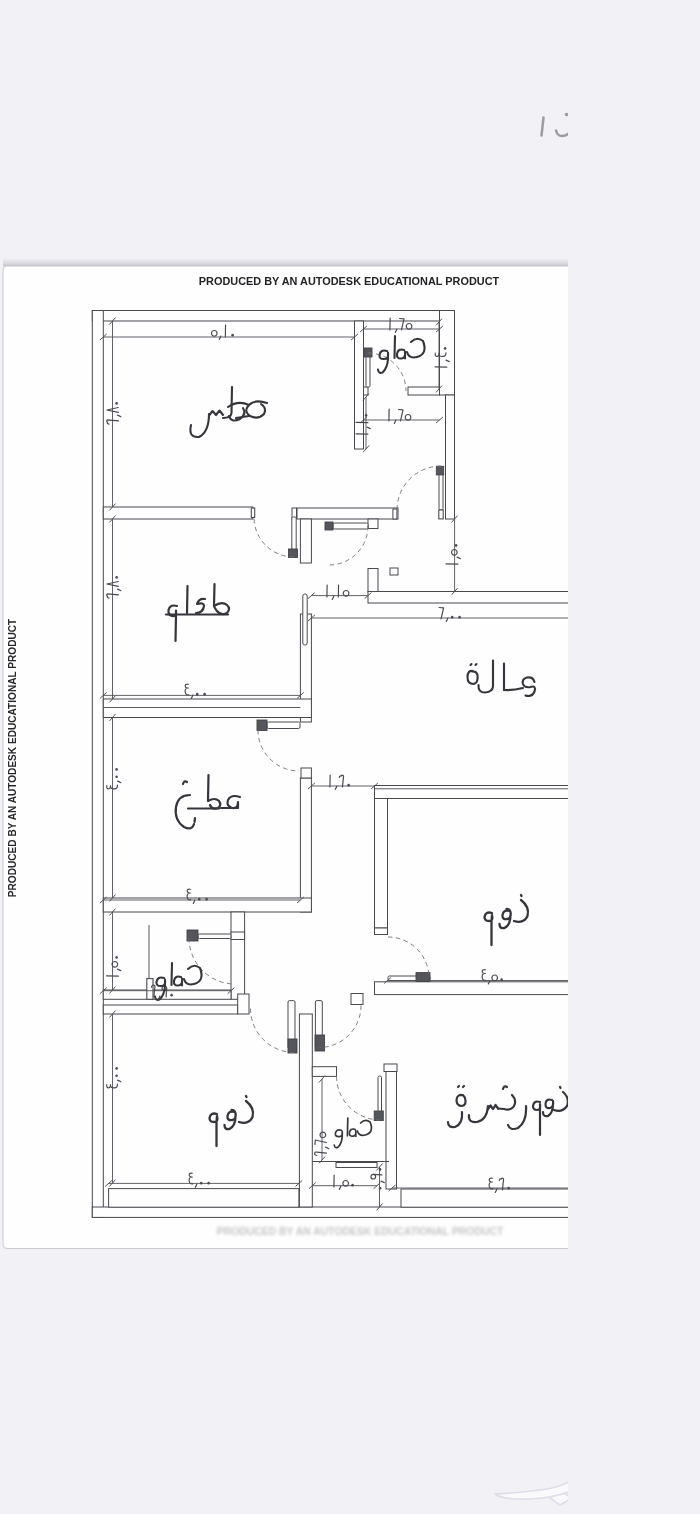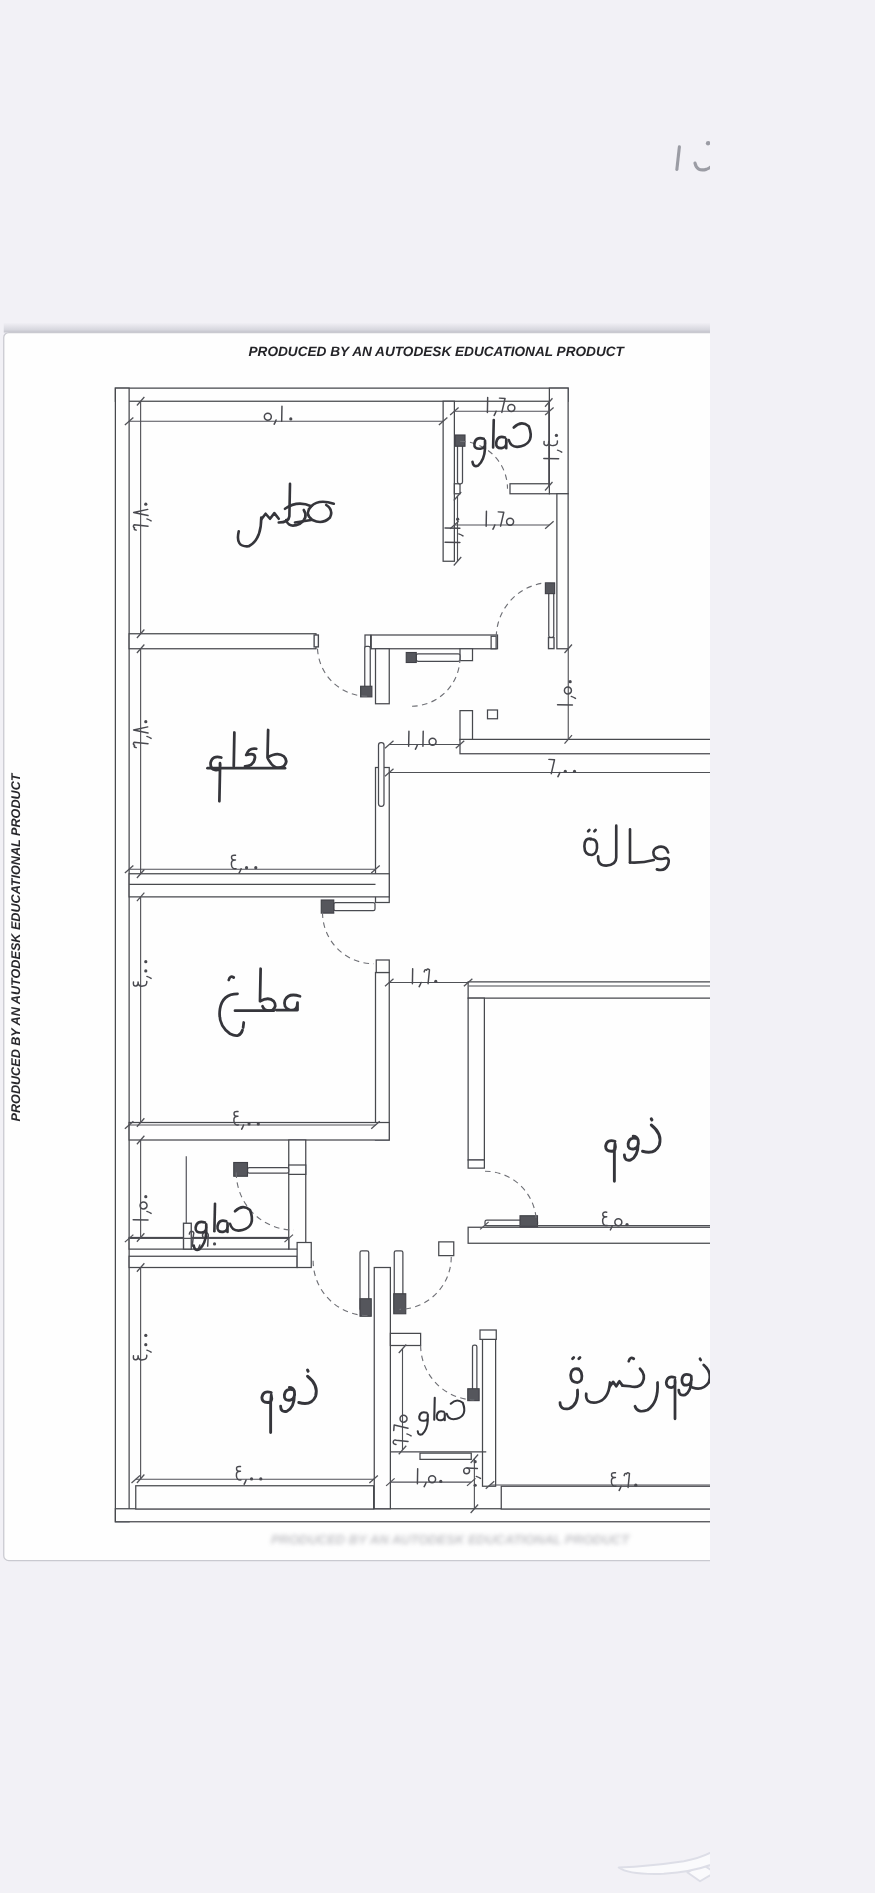--- a/index.html
+++ b/index.html
@@ -1,16 +1,16 @@
 <!DOCTYPE html>
 <html><head>
 <meta charset="utf-8">
 <style>
 html,body{margin:0;padding:0;background:#f2f1f6;}
-#wrap{position:relative;width:568px;height:1514px;overflow:hidden;font-style:italic;}
+#wrap{position:relative;width:568px;height:1514px;overflow:hidden;}
 svg{display:block;}
 </style>
 </head>
 <body>
 <div id="wrap">
 <svg width="700" height="1514" viewBox="0 0 700 1514" xmlns="http://www.w3.org/2000/svg">
 <defs>
 <linearGradient id="shad" x1="0" y1="0" x2="0" y2="1">
 <stop offset="0" stop-color="#f2f1f6"></stop>
 <stop offset="0.7" stop-color="#d8d8df"></stop>

